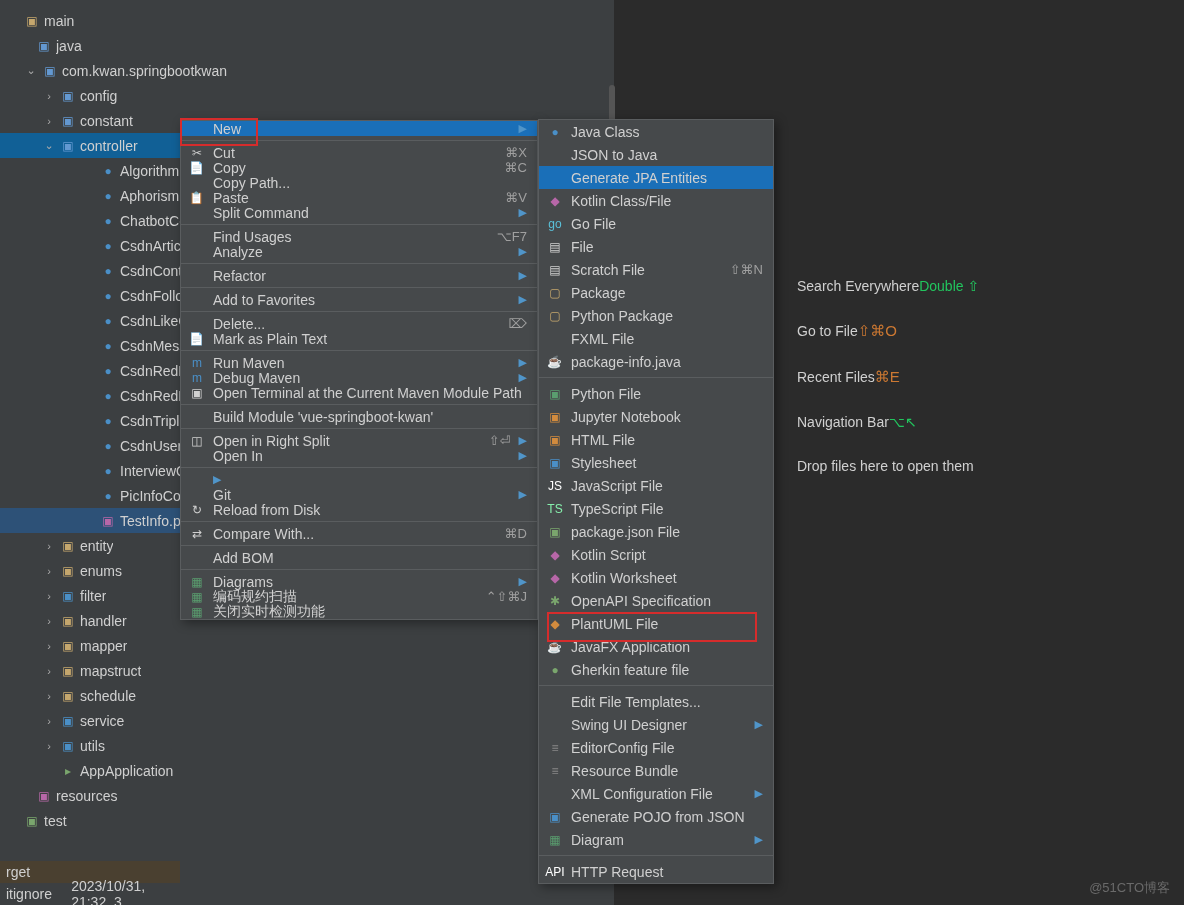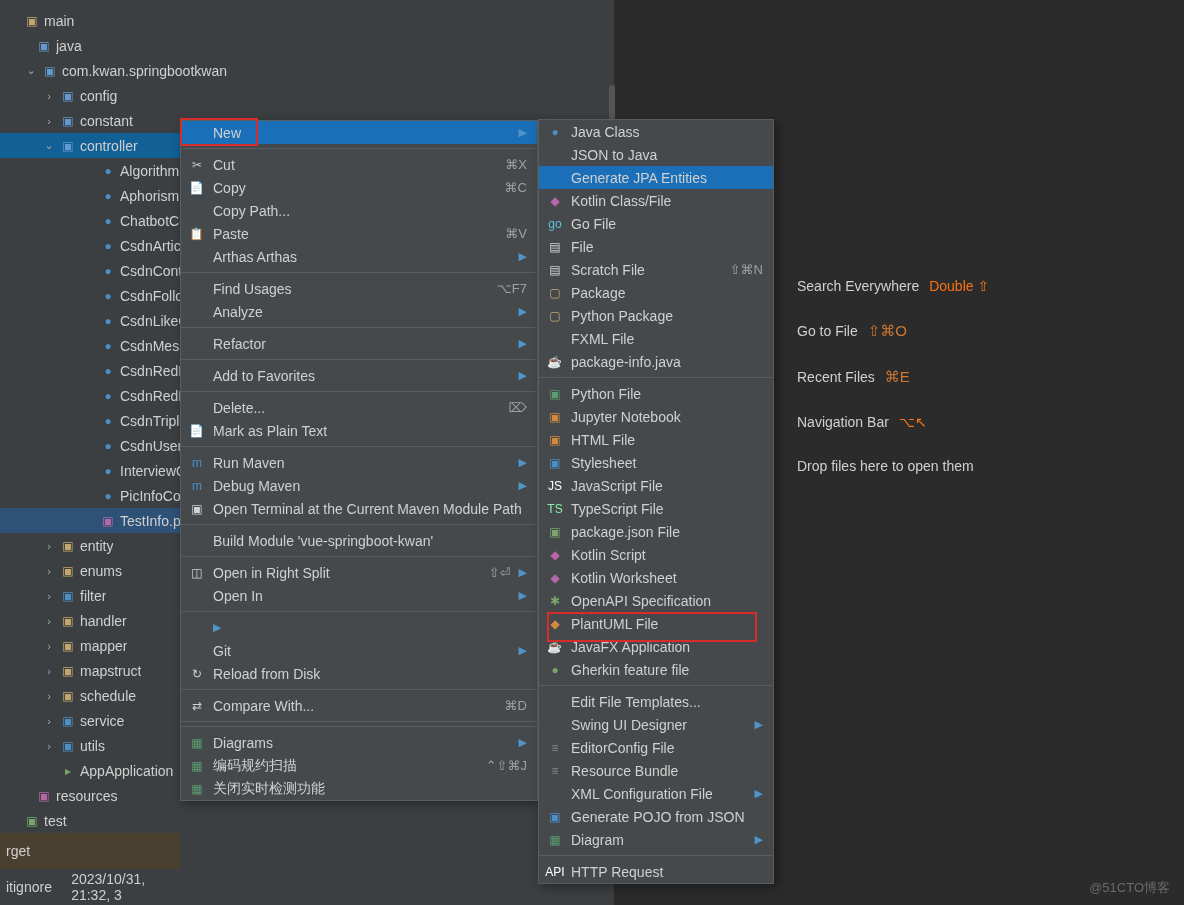--- a/index.html
+++ b/index.html
@@ -21,41 +21,41 @@
 .pkg{color:#6398d1}
 .class{color:#4a8fc7}
 .file-g{color:#7aa66d}
 .file-p{color:#b767a8}
 .res{color:#b767a8}
 .txt{color:#4a8fc7}
 .orange{color:#cc7832}
 .tree-item .label{overflow:hidden;text-overflow:ellipsis}
 
 .ctx1{position:absolute;left:180px;top:120px;width:358px;background:#46494b;border:1px solid #5a5d5f;box-shadow:3px 3px 10px rgba(0,0,0,.4);z-index:20}
-.ctx-item{display:flex;align-items:center;height:23px;padding:0 10px 0 8px;gap:8px;cursor:pointer}
+.ctx-item{display:flex;align-items:center;height:15px;padding:0 10px 0 8px;gap:8px;cursor:pointer}
 .ctx-item.sel{background:#1a6fb8}
 .ctx-item .mlabel{flex:1}
 .ctx-item .short{color:#a0a0a0;font-size:13px}
 .ctx-item .arrow{color:#5095c9;font-size:11px}
 .ctx-icon{width:16px;height:16px;display:inline-flex;align-items:center;justify-content:center;font-size:12px}
 .sep{height:1px;background:#5a5d5f;margin:4px 0}
 .redbox{position:absolute;border:2px solid #d62c2c;pointer-events:none;z-index:30}
 
 .ctx2{position:absolute;left:538px;top:119px;width:236px;max-height:780px;background:#46494b;border:1px solid #5a5d5f;box-shadow:3px 3px 10px rgba(0,0,0,.4);z-index:25;overflow:hidden}
 .ctx2 .ctx-item{height:23px}
 
 .editor{position:absolute;left:614px;top:0;width:570px;height:905px;background:#2b2b2b}
 .editor-hint{position:absolute;left:797px;top:278px;display:flex;flex-direction:column;gap:28px}
-.hint-line{display:flex;gap:10px;align-items:center;font-size:16px;color:#a0a0a0}
+.hint-line{display:flex;align-items:center;font-size:16px;color:#a0a0a0}
 .hint-line .key{color:#cc7832;font-size:15px}
-.hint-line .blue{color:#f97316}
+.hint-line .blue{color:#22c55e}
 
 .watermark{position:absolute;right:14px;bottom:8px;color:#6a6a6a;font-size:13px}
 .bottom-area{position:absolute;left:0;bottom:0;width:180px}
-.bottom-line{display:flex;align-items:center;height:36px;padding-left:6px;gap:6px;font-size:13px;color:#8a8a8a}
+.bottom-line{display:flex;align-items:center;height:22px;padding-left:6px;gap:6px;font-size:13px;color:#8a8a8a}
 .bottom-line.orange{color:#c7772c;background:#4a4030}
 .scroll-hint{position:absolute;left:609px;top:85px;width:6px;height:48px;background:#555;border-radius:3px}
 </style>
 </head>
 <body>
 
 <div class="editor"></div>
 <div class="scroll-hint"></div>
 
 <div class="editor-hint">
@@ -276,21 +276,21 @@
       <span class="ctx-icon"></span>
       <span class="mlabel">Copy Path...</span>
     </div>
     <div class="ctx-item">
       <span class="ctx-icon" style="color:#d28b3e">📋</span>
       <span class="mlabel">Paste</span>
       <span class="short">⌘V</span>
     </div>
     <div class="ctx-item">
       <span class="ctx-icon"></span>
-      <span class="mlabel">Arthas Arthas</span>
+      <span class="mlabel">Split Command</span>
       <span class="arrow">▶</span>
     </div>
     <div class="sep"></div>
     <div class="ctx-item">
       <span class="ctx-icon"></span>
       <span class="mlabel">Find Usages</span>
       <span class="short">⌥F7</span>
     </div>
     <div class="ctx-item">
       <span class="ctx-icon"></span>
@@ -365,20 +365,24 @@
       <span class="ctx-icon">↻</span>
       <span class="mlabel">Reload from Disk</span>
     </div>
     <div class="sep"></div>
     <div class="ctx-item">
       <span class="ctx-icon">⇄</span>
       <span class="mlabel">Compare With...</span>
       <span class="short">⌘D</span>
     </div>
     <div class="sep"></div>
+    <div class="ctx-item">
+      <span class="ctx-icon"></span>
+      <span class="mlabel">Add BOM</span>
+    </div>
     <div class="sep"></div>
     <div class="ctx-item">
       <span class="ctx-icon" style="color:#5a9e6f">▦</span>
       <span class="mlabel">Diagrams</span>
       <span class="arrow">▶</span>
     </div>
     <div class="ctx-item">
       <span class="ctx-icon" style="color:#5a9e6f">▦</span>
       <span class="mlabel">编码规约扫描</span>
       <span class="short">⌃⇧⌘J</span>

